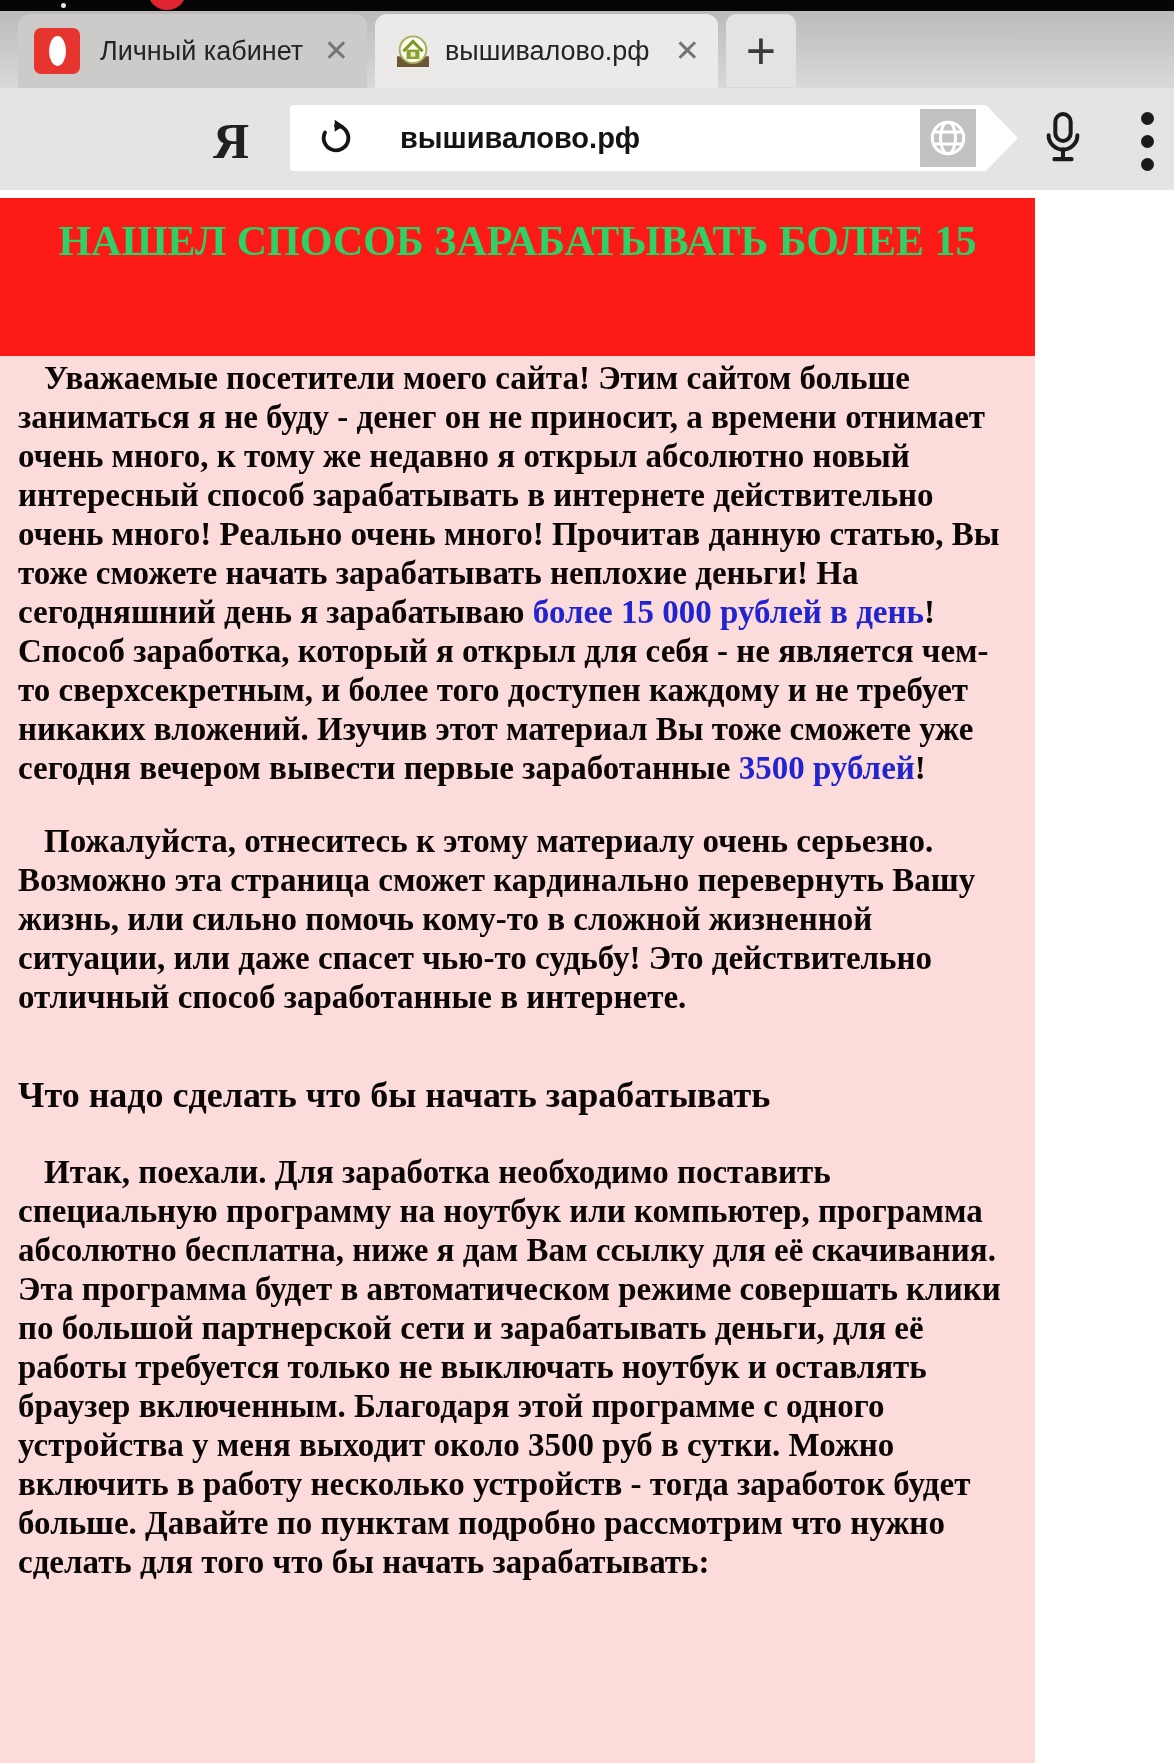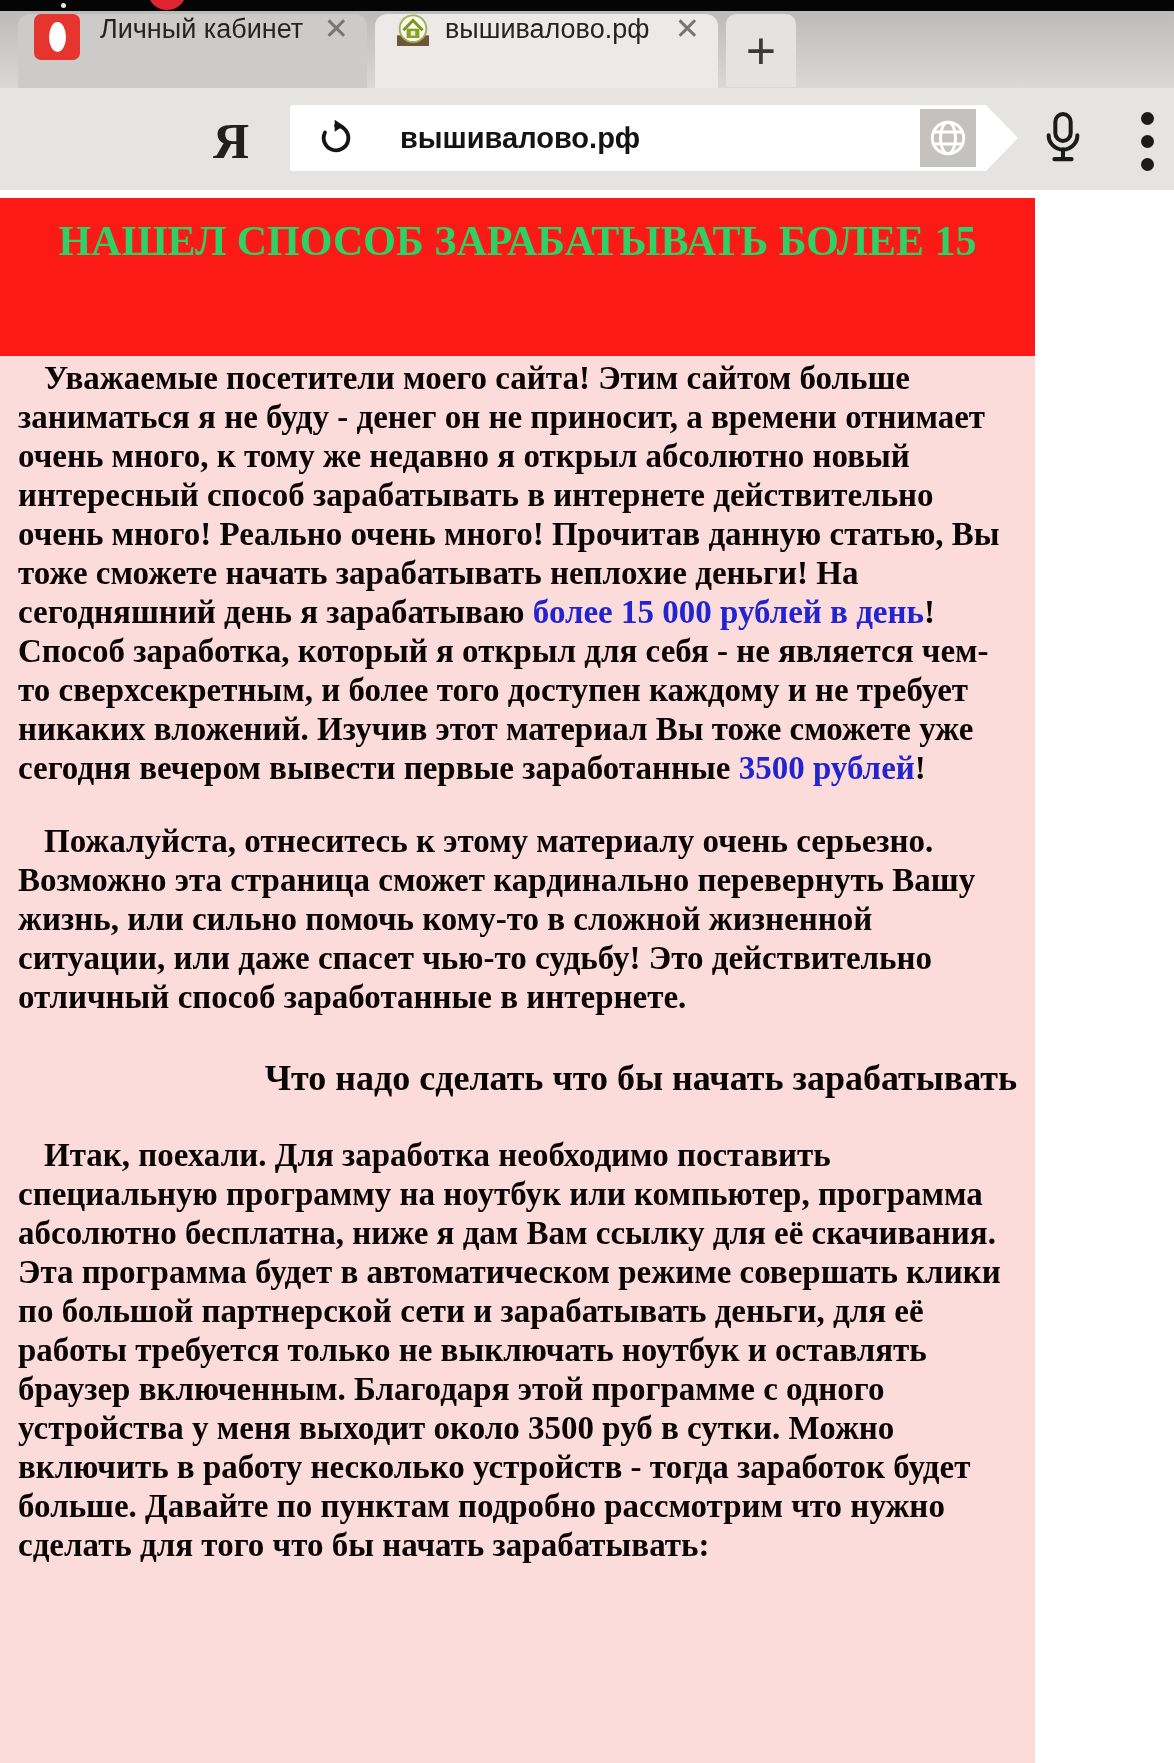--- a/index.html
+++ b/index.html
@@ -8,21 +8,21 @@
 
   .screen { position: absolute; inset: 0; }
 
   
   .status-bar { position: relative; height: 11px; background: #050505; overflow: hidden; }
   .status-dot { position: absolute; left: 61px; top: 3px; width: 5px; height: 5px; border-radius: 50%; background: #e9e9e9; }
   .status-red { position: absolute; left: 148px; top: -26px; width: 38px; height: 36px; border-radius: 50%; background: #e02430; }
 
   
   .tab-bar { position: relative; height: 77px; background: linear-gradient(#bcbbba, #dad9d7); }
-  .tab { position: absolute; top: 3px; height: 74px; border-radius: 12px 12px 0 0; display: flex; align-items: flex-start; }
+  .tab { position: absolute; top: 3px; height: 74px; border-radius: 12px 12px 0 0; display: flex; align-items: center; }
   .tab-1 { left: 18px; width: 349px; background: #cccbc9; }
   .tab-2 { left: 375px; width: 343px; background: #eceae8; }
   .tab-label { font-size: 27px; color: #242424; white-space: nowrap; overflow: hidden; flex: 1; }
   .tab-close { font-size: 30px; color: #757575; padding: 0 18px 0 10px; line-height: 1; }
   .opera-icon { width: 46px; height: 46px; margin: 0 20px 0 16px; background: #e6352f; border-radius: 7px; display: flex; align-items: center; justify-content: center; flex: none; }
   .opera-oval { width: 17px; height: 30px; background: #ffffff; border-radius: 50%; }
   .favicon { width: 32px; height: 32px; margin: 0 16px 0 22px; flex: none; }
   .new-tab { position: absolute; left: 726px; top: 3px; width: 70px; height: 73px; background: #e4e3e1; border-radius: 10px 10px 0 0; display: flex; align-items: center; justify-content: center; font-size: 52px; font-weight: 300; color: #3a3a3a; }
 
   
@@ -37,21 +37,21 @@
   .mic-btn { position: absolute; left: 1040px; top: 22px; width: 46px; height: 58px; }
   .menu-dots { position: absolute; left: 1140px; top: 24px; width: 14px; display: flex; flex-direction: column; align-items: center; gap: 10px; }
   .menu-dots i { width: 13px; height: 13px; border-radius: 50%; background: #1b1b1b; }
 
   
   .page { position: absolute; top: 198px; left: 0; width: 1035px; height: 1573px; background: #fcdbdb; overflow: hidden; font-family: "Liberation Serif", serif; }
   .banner { height: 158px; background: #fb1a15; color: #2ed166; font-weight: bold; text-align: center; font-size: 42px; line-height: 53px; padding-top: 17px; }
   .content { padding: 0 18px; color: #0b0606; font-weight: bold; font-size: 33px; line-height: 39px; }
   .content p { margin: 0 0 34px; text-indent: 26px; }
   .content p:first-child { margin-top: 3px; }
-  .content h2 { text-align: right; font-size: 36px; margin: 42px 0 38px; color: #0b0606; }
+  .content h2 { text-align: left; font-size: 36px; margin: 59px 0 38px; color: #0b0606; }
   .inline-link { color: #2124cf; }
 </style>
 </head>
 <body>
 
 <div class="screen">
 
   <div class="status-bar">
     <div class="status-dot"></div>
     <div class="status-red"></div>

